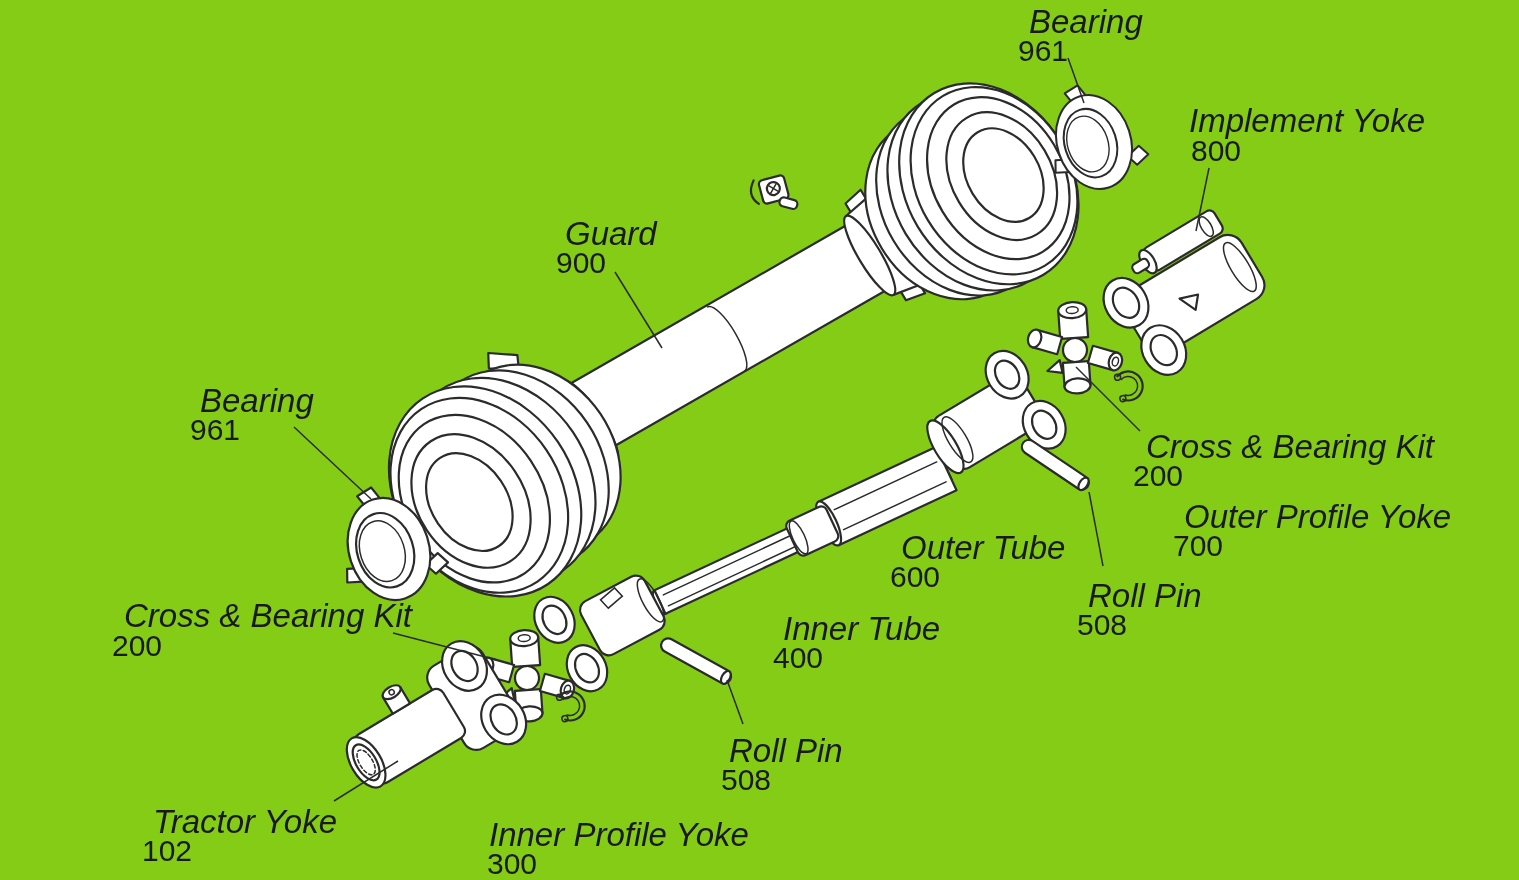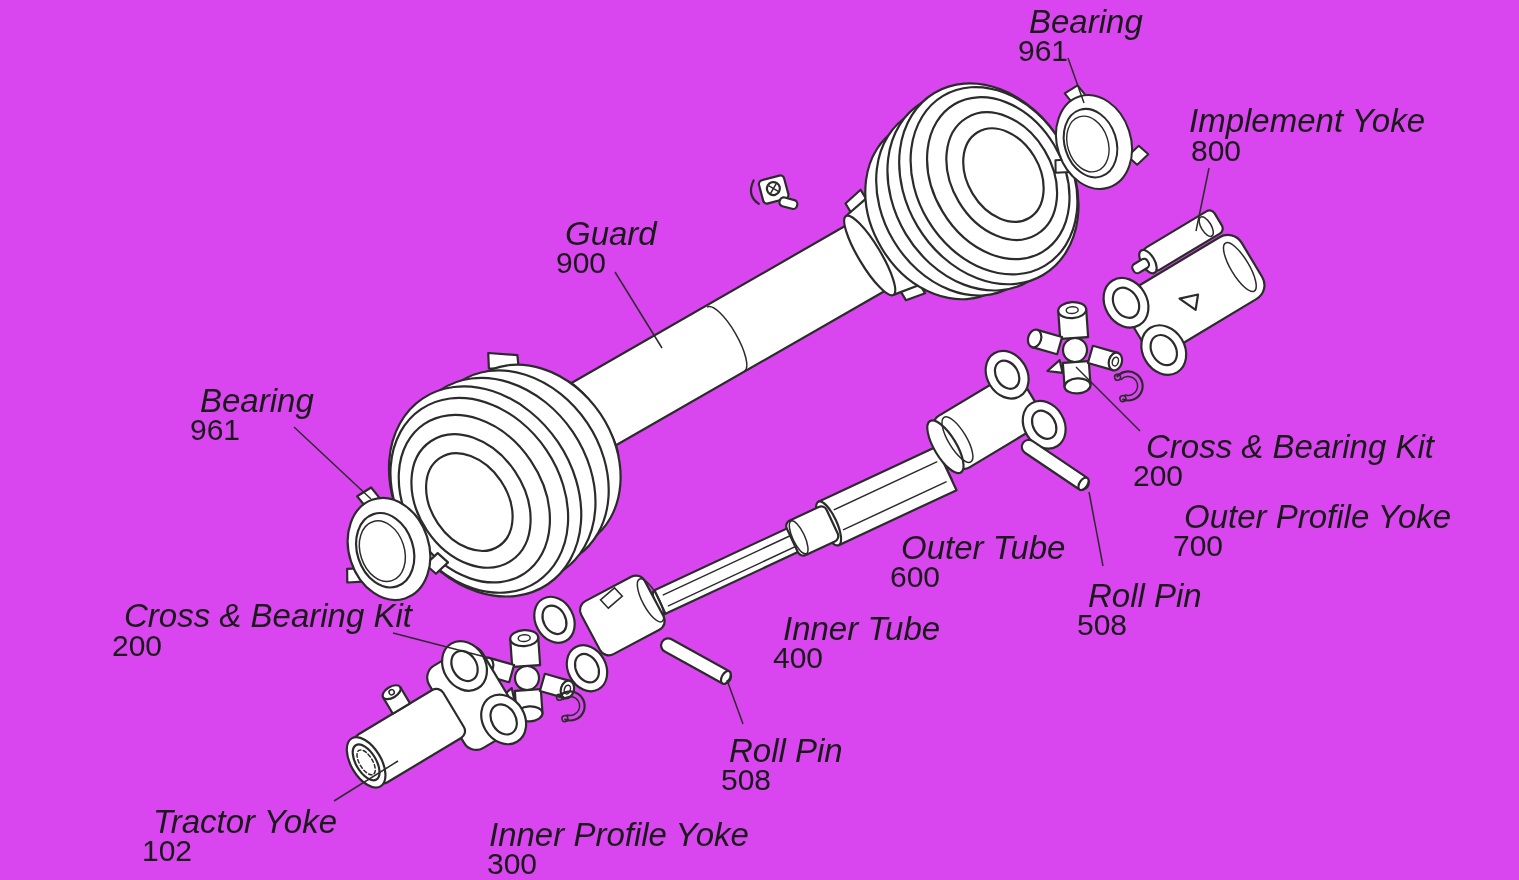--- a/index.html
+++ b/index.html
@@ -1,16 +1,16 @@
 <!DOCTYPE html>
 <html><head>
 <meta charset="utf-8">
 <style>
   html,body{margin:0;padding:0;background:#ffffff;}
-  .stage{position:relative;width:1519px;height:880px;background:#d946ef;overflow:hidden;
+  .stage{position:relative;width:1519px;height:880px;background:#84cc16;overflow:hidden;
          font-family:"Liberation Sans",sans-serif;}
   svg{position:absolute;left:0;top:0;}
   .s{fill:#ffffff;stroke:#2b2b2b;stroke-width:2.2;stroke-linejoin:round;}
   .o{fill:none;stroke:#2b2b2b;stroke-width:2.2;stroke-linecap:round;stroke-linejoin:round;}
   .t{fill:none;stroke:#2b2b2b;stroke-width:1.5;stroke-linecap:round;}
   .leader{stroke:#2b2b2b;stroke-width:1.5;}
   .pname{font-family:"Liberation Sans",sans-serif;font-style:italic;font-size:33px;fill:#1a1a1a;}
   .pnum{font-family:"Liberation Sans",sans-serif;font-size:30px;fill:#1a1a1a;}
 </style>
 </head>

